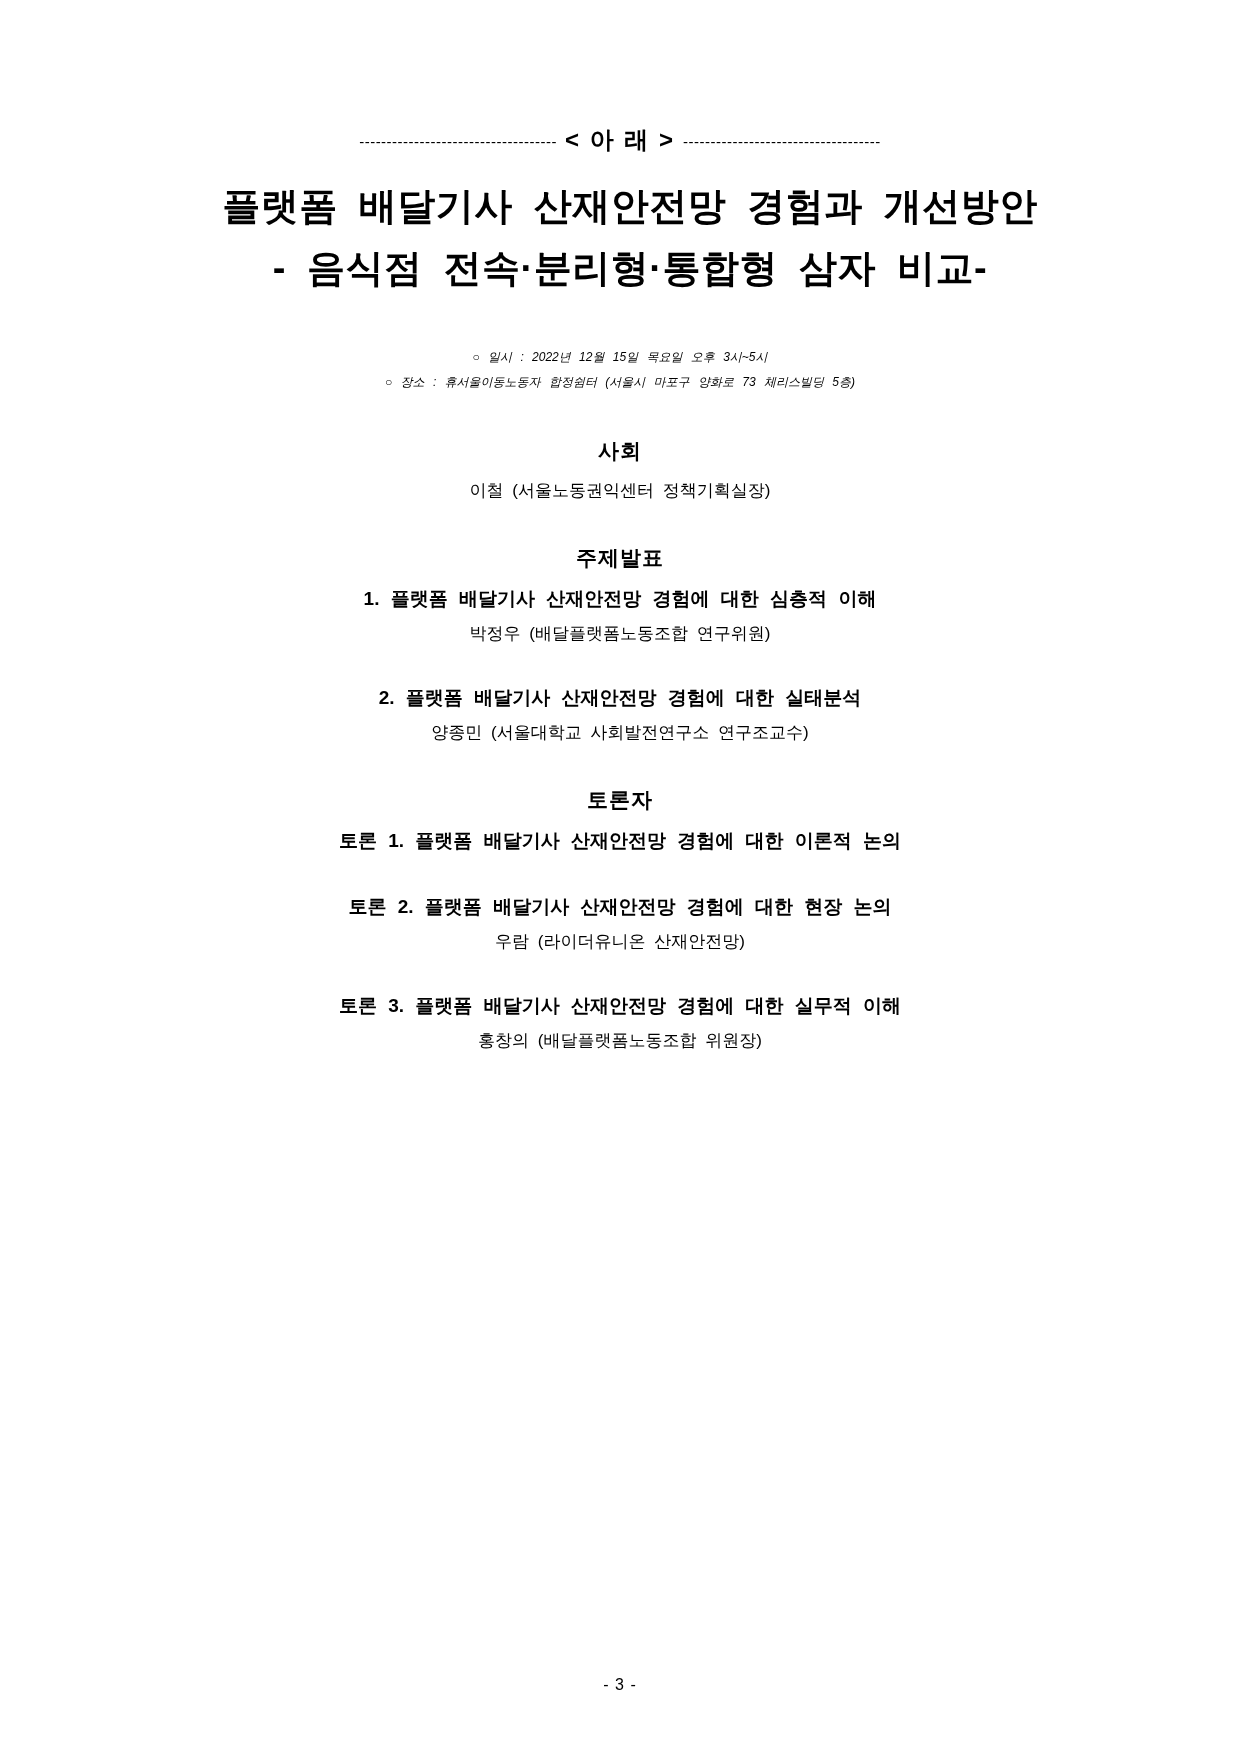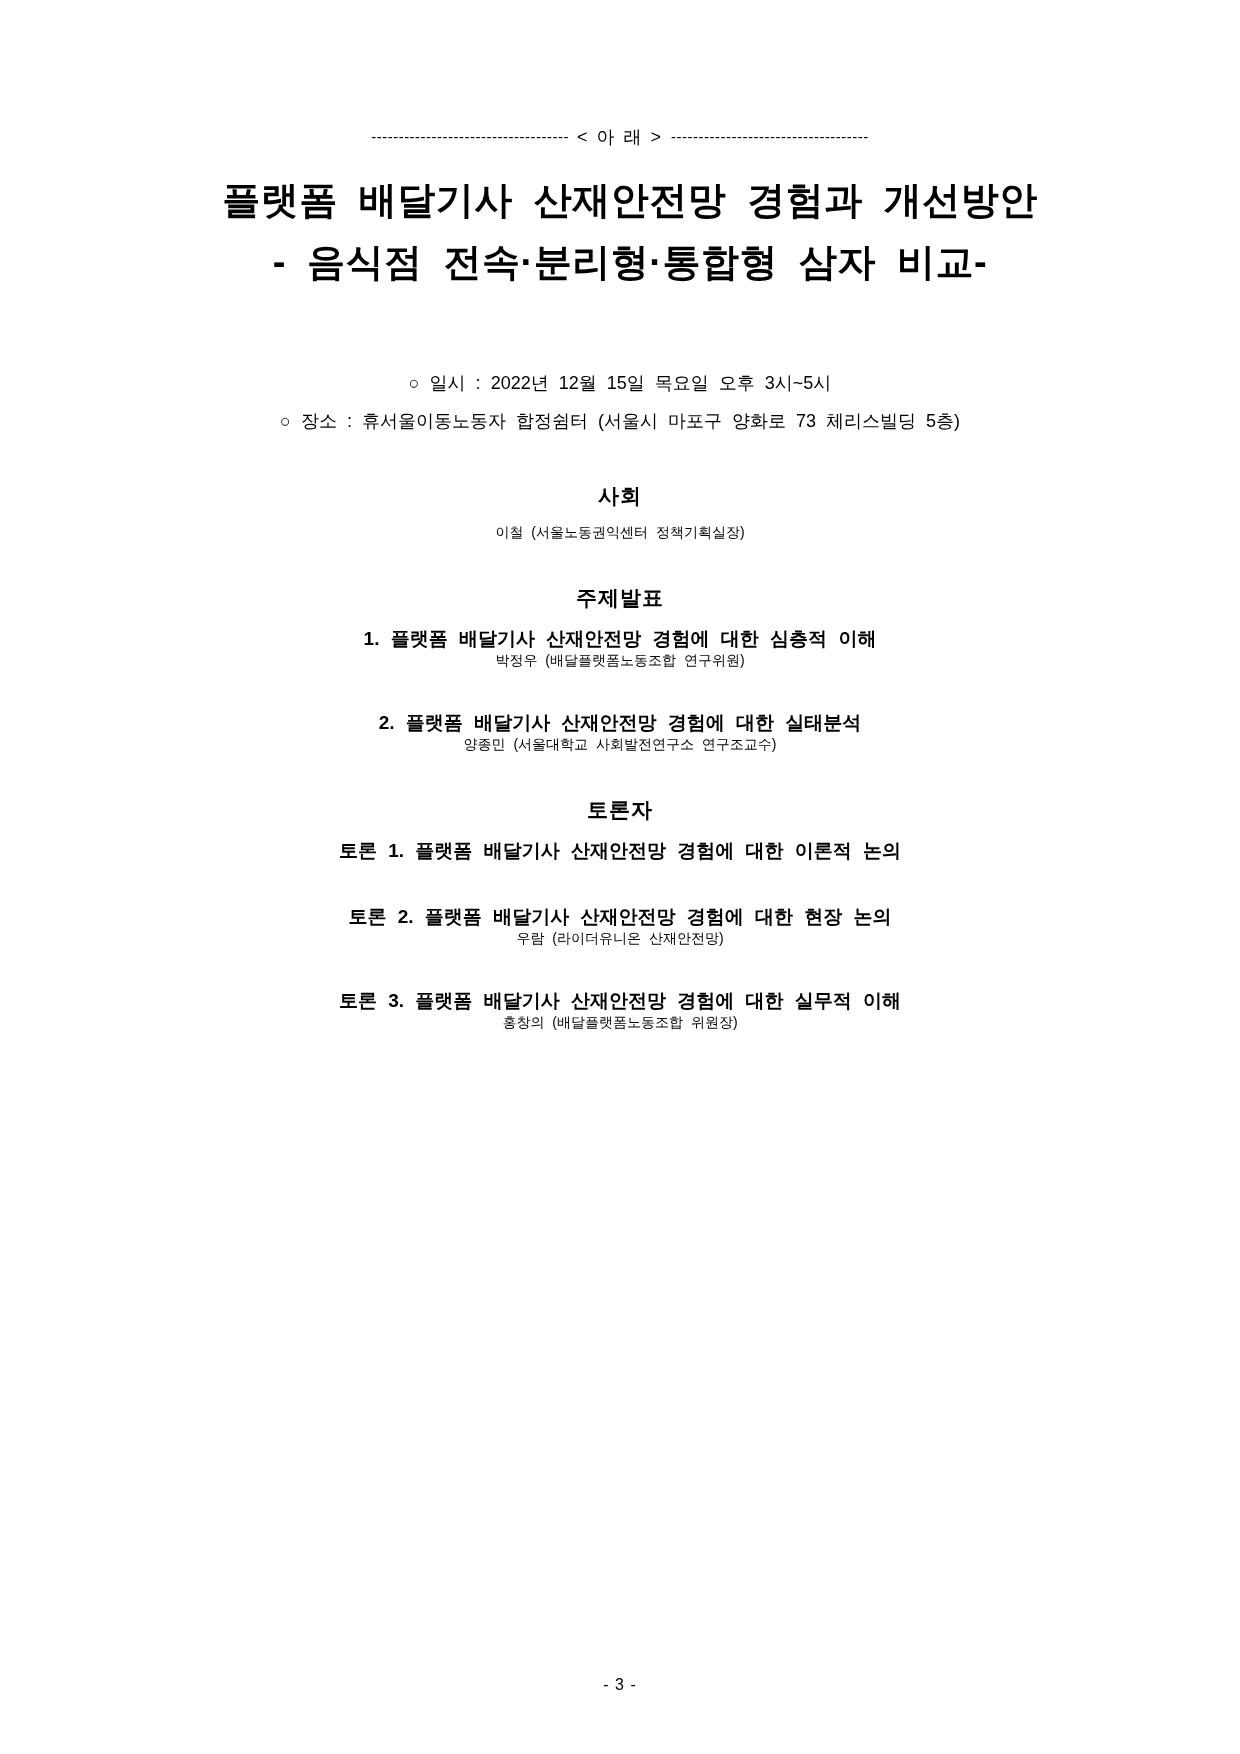--- a/index.html
+++ b/index.html
@@ -21,59 +21,61 @@
     overflow: hidden;
   }
   .separator {
     font-size: 15px;
     line-height: 1;
     white-space: nowrap;
     letter-spacing: 0.5px;
     color: #000;
   }
   .separator .sep-label {
-    font-size: 18px;
+    font-size: 24px;
     padding: 0 8px;
     letter-spacing: 2px;
     vertical-align: -1px;
+    font-weight: bold;
   }
   .doc-title {
     margin: 24px 0 0 0;
     font-size: 38px;
     font-weight: 700;
     line-height: 1.62;
     letter-spacing: 0.5px;
     word-spacing: 10px;
   }
   .doc-title span { display: block; margin-left: 20px; }
   .info-block {
-    margin-top: 72px;
-    font-size: 18px;
+    margin-top: 46px;
+    font-size: 12px;
     line-height: 2.08;
     word-spacing: 5px;
+    font-style: italic;
   }
   .agenda-section {
     margin-top: 42px;
   }
   .agenda-section h2 {
     margin: 0;
     font-size: 21px;
     font-weight: 700;
     letter-spacing: 1px;
   }
   .agenda-item { margin-top: 14px; }
   .agenda-item + .agenda-item { margin-top: 40px; }
   .item-title {
     font-size: 19px;
     font-weight: 700;
     word-spacing: 6px;
   }
   .speaker {
-    margin-top: 0;
-    font-size: 14px;
+    margin-top: 10px;
+    font-size: 17px;
     font-weight: 400;
     word-spacing: 4px;
   }
   .page-footer {
     position: absolute;
     left: 0;
     right: 0;
     bottom: 60px;
     font-size: 16px;
     letter-spacing: 1px;

